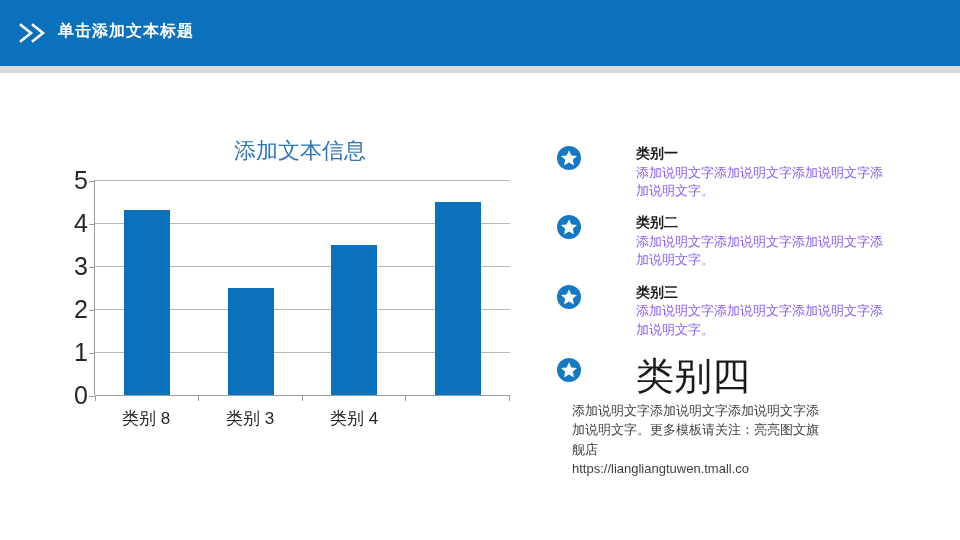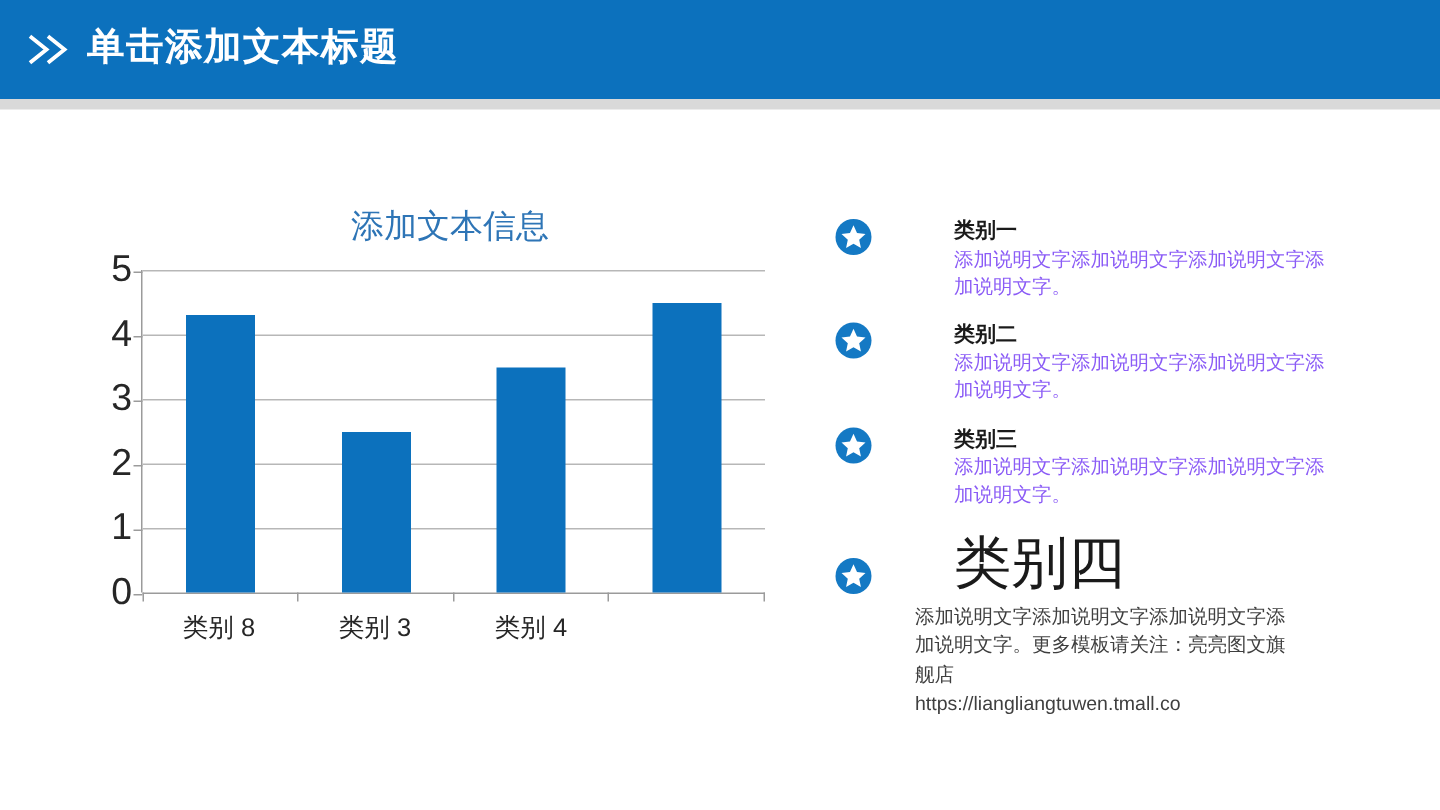--- a/index.html
+++ b/index.html
@@ -28,21 +28,21 @@
   }
   .header-chevron {
     margin-left: 18px;
     margin-right: 8px;
     display: flex;
     align-items: center;
     line-height: 1;
   }
   .header-title {
     color: #ffffff;
-    font-size: 25px;
+    font-size: 16px;
     font-weight: bold;
     letter-spacing: 1px;
     line-height: 1;
     padding-bottom: 2px;
     font-family: Liberation Mono, monospace;
   }
   .header-underline {
     position: absolute;
     top: 66px;
     left: 0;
@@ -184,32 +184,32 @@
     margin-bottom: 1px;
   }
   .item-desc {
     font-size: 13px;
     color: #8b5cf6;
     line-height: 1.42;
     width: 250px;
   }
   
   .content-item.featured {
-    align-items: flex-end;
+    align-items: flex-start;
     margin-top: 18px;
     margin-bottom: 4px;
   }
   .content-item.featured .item-title-large {
     font-size: 38px;
     color: #1a1a1a;
     line-height: 1.05;
     font-weight: normal;
   }
   .featured-desc {
-    margin-left: 54px;
+    margin-left: 16px;
     font-size: 13px;
     color: #3f3f3f;
     line-height: 1.48;
     width: 250px;
   }
   .featured-desc .url-line {
     display: block;
   }
 </style>
 </head>

